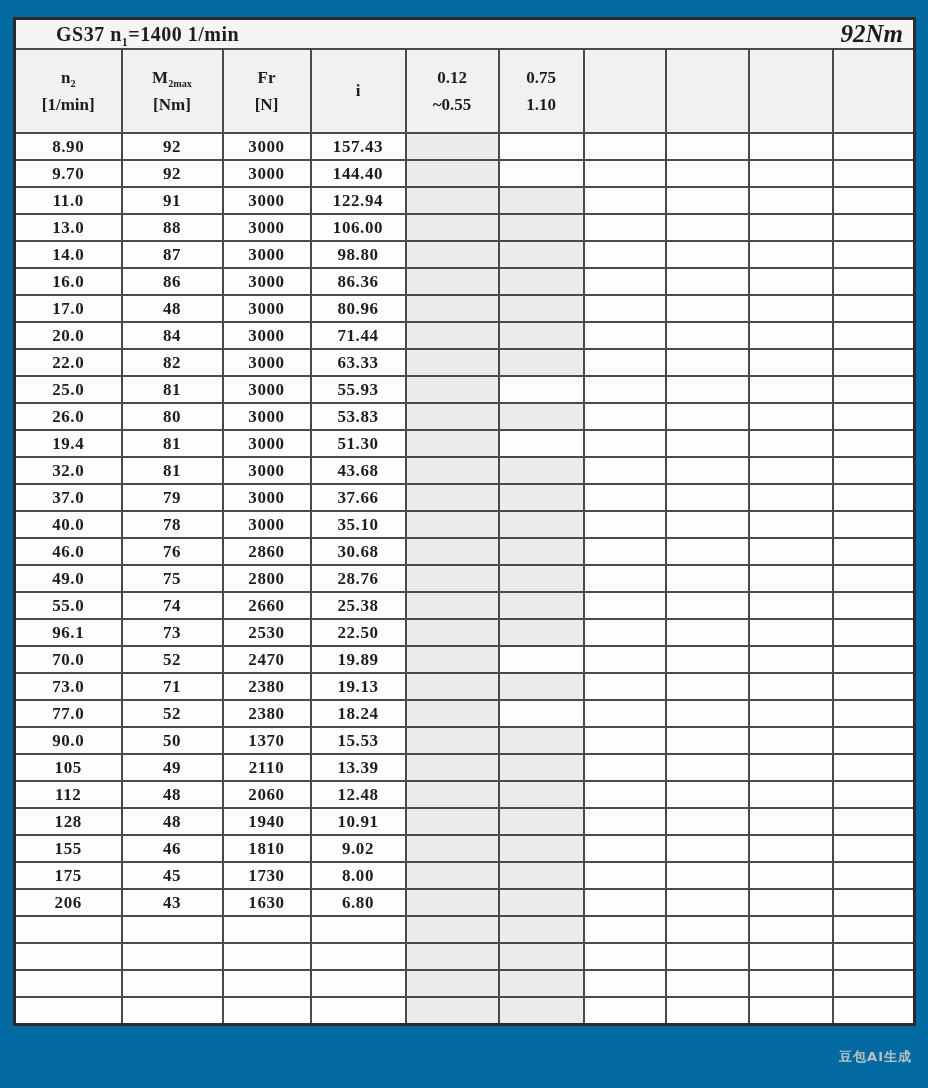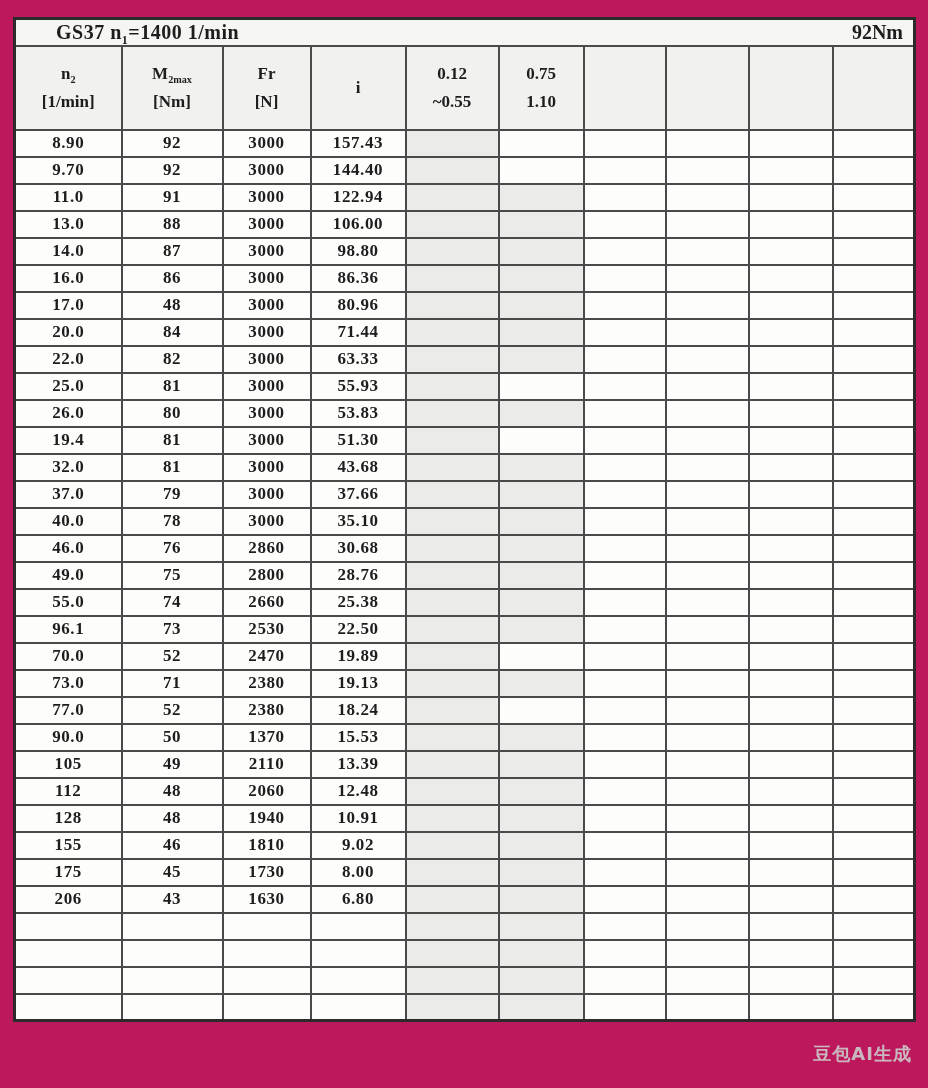--- a/index.html
+++ b/index.html
@@ -1,48 +1,48 @@
 <!DOCTYPE html>
 <html><head>
 <meta charset="utf-8">
 <style>
   * { box-sizing: border-box; margin: 0; padding: 0; }
   html, body { width: 928px; height: 1088px; background: #ffffff; }
   body { font-family: "Liberation Serif", "DejaVu Serif", serif; }
-  .page { position: relative; width: 928px; height: 1088px; background: #be185d; overflow: hidden; }
+  .page { position: relative; width: 928px; height: 1088px; background: #0369a1; overflow: hidden; }
 
   table.spec-table {
     position: absolute; left: 13px; top: 17px; width: 901px;
     border-collapse: collapse; table-layout: fixed;
     border: 3px solid #2b2b2b;
   }
   .spec-table th, .spec-table td {
     border: 2px solid #4a4a4a;
     color: #1d1d1d;
     text-align: center;
     vertical-align: middle;
     overflow: hidden;
   }
 
   tr.title-row th { height: 27px; background: #f5f5f3; padding: 0 8px; }
   .title-flex { display: flex; justify-content: space-between; align-items: center; }
   .title-left { font-size: 20px; font-weight: bold; padding-left: 32px; letter-spacing: 0.5px; white-space: nowrap; }
-  .title-right { font-size: 20px; font-weight: bold; padding-right: 2px; white-space: nowrap; }
+  .title-right { font-size: 25px; font-weight: bold; padding-right: 2px; white-space: nowrap; font-style: italic; }
   sub { font-size: 60%; line-height: 0; }
 
   tr.header-row th { height: 84px; background: #f1f1ef; font-size: 17px; font-weight: bold; }
   .hl1, .hl2 { display: block; line-height: 1.6; }
 
   tr.data-row td { height: 27px; font-size: 17px; font-weight: bold; background: #fdfdfc; letter-spacing: 0.6px; }
   tr.data-row td.shade { background: #ebebe9; }
 
   .watermark {
     position: absolute; right: 16px; bottom: 22px;
     font-family: "DejaVu Sans", "Liberation Sans", sans-serif;
-    font-size: 18px; font-weight: bold; color: #cbcbc9; letter-spacing: 1px;
+    font-size: 13px; font-weight: bold; color: #cbcbc9; letter-spacing: 1px;
     opacity: 0.9;
     text-align: center;
   }
 </style>
 </head>
 <body>
 
 <div class="page">
   <table class="spec-table">
     <colgroup>

